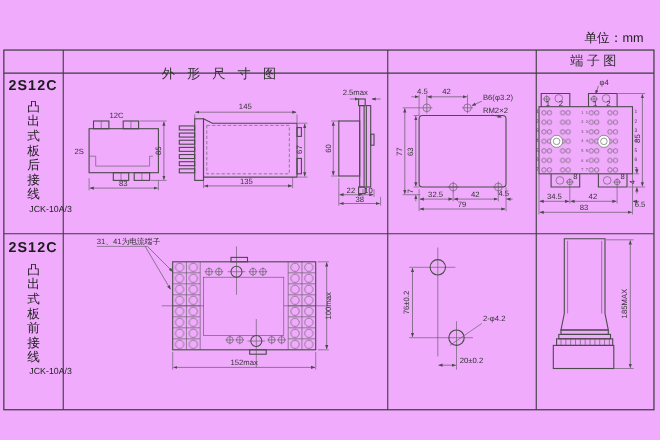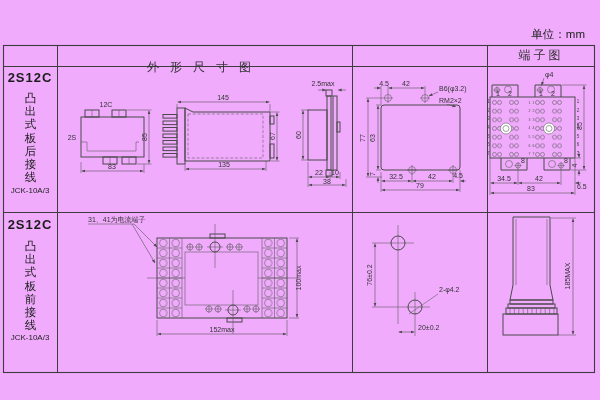--- a/index.html
+++ b/index.html
@@ -4,21 +4,21 @@
 <style>
   html,body{margin:0;padding:0;background:#fff;}
   .page{position:relative;width:600px;height:400px;background:#f0abfc;
         font-family:"Liberation Sans",sans-serif;color:#222;overflow:hidden;}
   .abs{position:absolute;}
   .hdr{font-size:12px;color:#333;display:flex;align-items:center;justify-content:center;}
   .unit{font-size:11.5px;color:#222;text-align:right;}
   .model{font-size:13px;font-weight:bold;letter-spacing:1px;text-align:center;color:#1c1c1c;}
   .vtext{width:15px;line-height:13.2px;font-size:11.5px;word-break:break-all;
          text-align:center;color:#1c1c1c;}
-  .code{font-size:8px;text-align:center;color:#222;letter-spacing:0px;}
+  .code{font-size:8px;text-align:center;color:#222;letter-spacing:0px;margin-left:16px;}
   .vnums{white-space:pre-line;text-align:center;color:#444;}
   .vn-edge{font-size:4.5px;line-height:8.66px;width:5px;}
   .vn-mid{font-size:3.5px;line-height:8.66px;width:4px;color:#555;}
   svg{display:block;}
   svg text{fill:#333;font-size:7px;}
   .ol{fill:none;stroke:#4a4a4a;stroke-width:1;}
   .thin{fill:none;stroke:#565656;stroke-width:0.55;}
   .dash{stroke-dasharray:3 1.8;}
   .dim{fill:none;stroke:#4a4a4a;stroke-width:0.55;}
   .wh{fill:#fff;}

